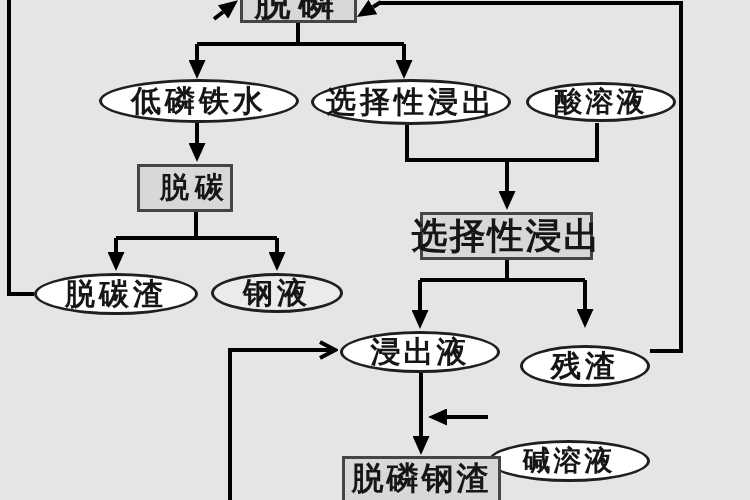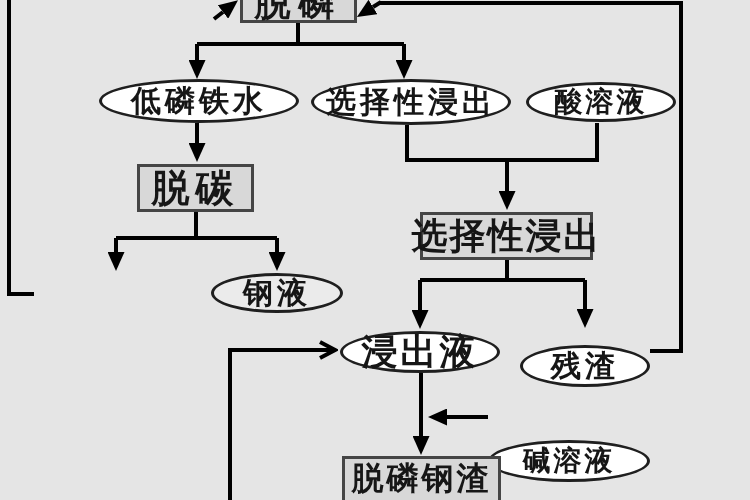--- a/index.html
+++ b/index.html
@@ -16,25 +16,25 @@
   }
   .box{background:#d8d8d8;border:3px solid #454545;}
   .ellipse{background:#ffffff;border:3px solid #1f1f1f;border-radius:50%;}
   .ellipse.shaded{background:#ebebeb;}
 
   
   #n-dephos{left:240px;top:-32px;width:117px;height:55px;font-size:36px;letter-spacing:8px;padding-top:16px;}
   #n-lowp{left:99px;top:79px;width:200px;height:44px;font-size:30px;letter-spacing:4px;}
   #n-dpslag{left:311px;top:79px;width:200px;height:46px;font-size:30px;letter-spacing:4px;}
   #n-acid{left:526px;top:82px;width:150px;height:40px;font-size:28px;letter-spacing:3px;}
-  #n-decarb{left:137px;top:164px;width:117px;height:48px;font-size:38px;letter-spacing:6px;}
+  #n-decarb{left:137px;top:164px;width:96px;height:48px;font-size:29px;letter-spacing:6px;justify-content:flex-end;}
   #n-dcslag{left:34px;top:273px;width:164px;height:42px;font-size:30px;letter-spacing:4px;}
   #n-steel{left:211px;top:273px;width:132px;height:40px;font-size:30px;letter-spacing:4px;}
   #n-leach-box{left:420px;top:212px;width:173px;height:48px;font-size:36px;letter-spacing:2px;}
-  #n-leachate{left:340px;top:331px;width:160px;height:42px;font-size:36px;letter-spacing:3px;}
+  #n-leachate{left:340px;top:331px;width:160px;height:42px;font-size:30px;letter-spacing:3px;}
   #n-residue{left:520px;top:330px;width:130px;height:42px;font-size:30px;letter-spacing:4px;margin-top:15px;}
   #n-alkali{left:488px;top:396px;width:162px;height:42px;font-size:28px;letter-spacing:3px;margin-top:44px;}
   #n-chem{left:342px;top:456px;width:159px;height:60px;font-size:32px;letter-spacing:3px;padding-bottom:14px;}
 
   .edge{stroke:#000000;stroke-width:4;fill:none;stroke-linejoin:miter;}
   .edge.open-arrow{stroke-width:4;}
 </style>
 </head>
 <body>
 
@@ -96,20 +96,23 @@
   </div>
 
   <div class="node ellipse" id="n-acid">
     <span>酸溶液</span>
   </div>
 
   <div class="node box" id="n-decarb">
     <span>脱碳</span>
   </div>
 
+  <div class="node ellipse" id="n-dcslag">
+    <span>脱碳渣</span>
+  </div>
 
   <div class="node ellipse shaded" id="n-steel">
     <span>钢液</span>
   </div>
 
   <div class="node box" id="n-leach-box">
     <span>选择性浸出</span>
   </div>
 
   <div class="node ellipse" id="n-leachate">

